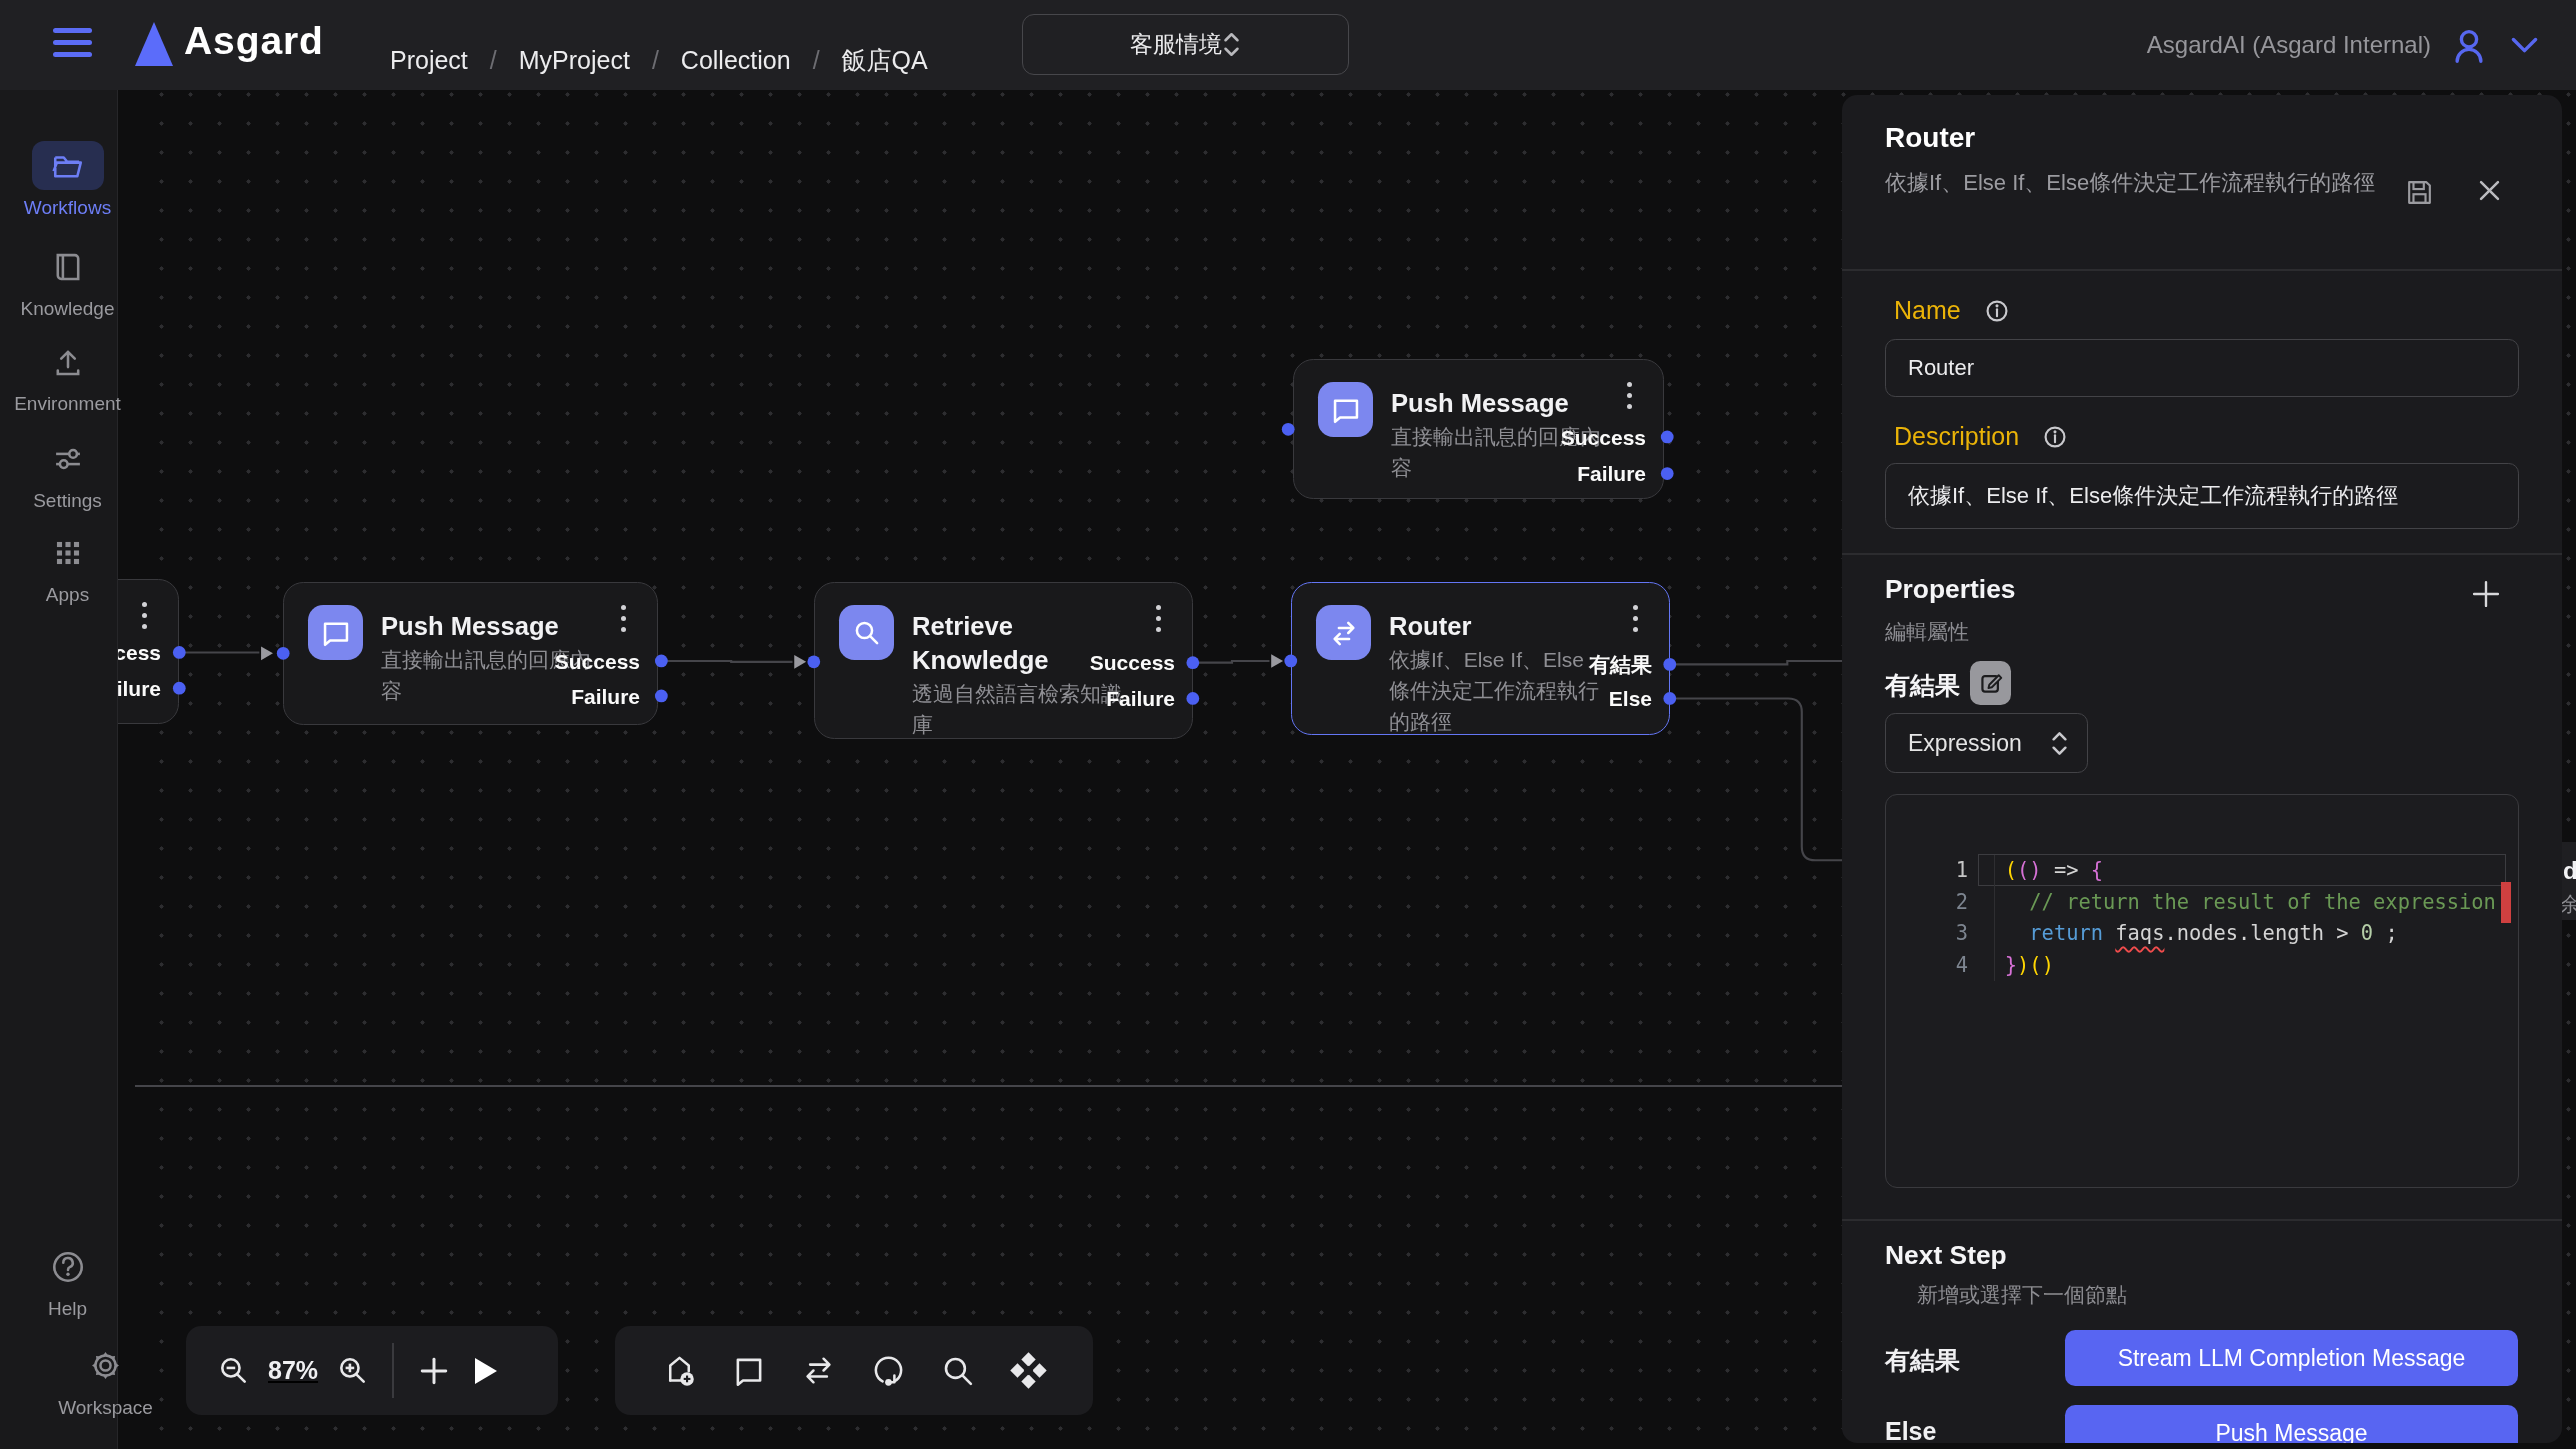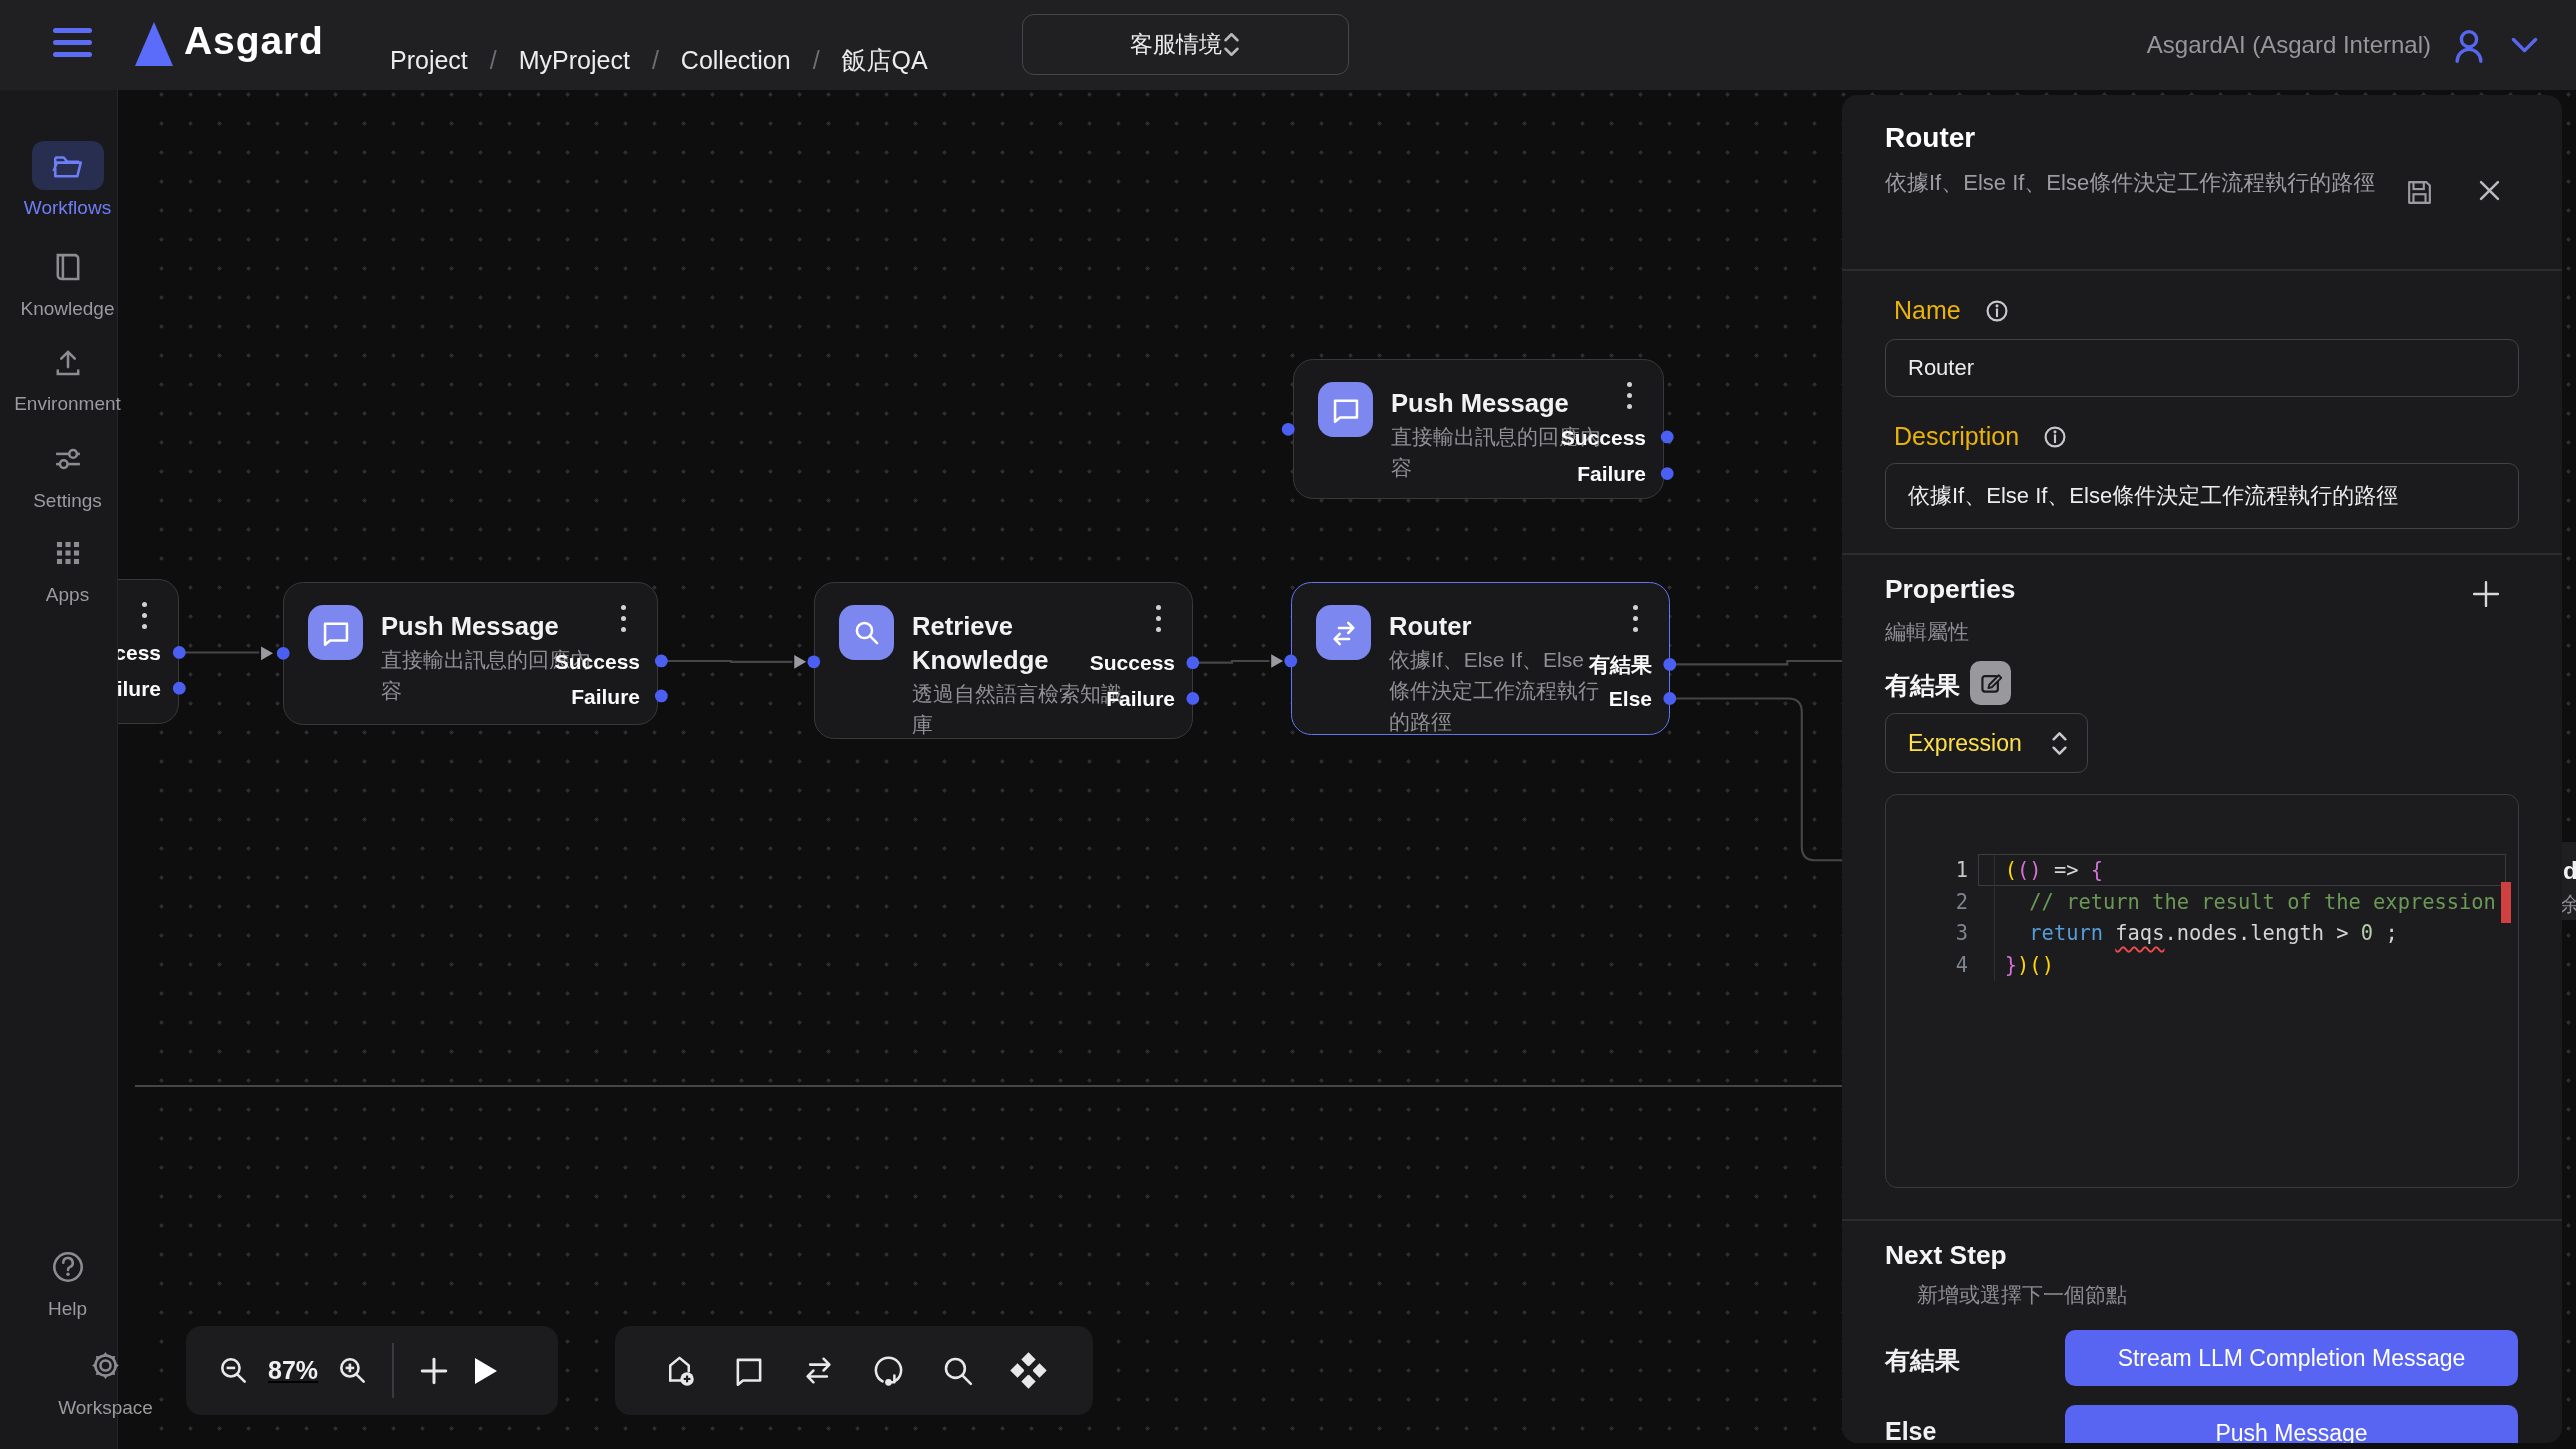--- a/index.html
+++ b/index.html
@@ -60,21 +60,21 @@
   .fld-label{position:absolute;left:52px;font-size:25px;color:#eab308;display:flex;align-items:center;gap:24px;}
   .fld-input{position:absolute;left:43px;width:634px;border:1.7px solid #434347;border-radius:10.2px;box-sizing:border-box;
     color:#ececee;font-size:22px;display:flex;align-items:center;padding-left:22px;background:transparent;}
   #sec-properties-title,#sec-nextstep-title{position:absolute;left:43px;font-size:26.4px;font-weight:600;color:#f5f5f7;}
   .sec-sub{position:absolute;left:43px;font-size:21px;color:#8d8d92;}
   #prop-add{position:absolute;left:627px;top:482px;cursor:pointer;}
   #prop-name{position:absolute;left:43px;top:574px;font-size:25px;font-weight:700;color:#f5f5f7;}
   #prop-edit-chip{position:absolute;left:128px;top:566px;width:41px;height:44px;background:#98989d;border-radius:10.2px;
     display:flex;align-items:center;justify-content:center;cursor:pointer;}
   #prop-type{position:absolute;left:43px;top:618px;width:203px;height:60px;border:1.7px solid #434347;border-radius:10.2px;box-sizing:border-box;
-    display:flex;align-items:center;justify-content:space-between;padding:0 19px 0 22px;color:#fde047;font-size:23px;cursor:pointer;}
+    display:flex;align-items:center;justify-content:space-between;padding:0 19px 0 22px;color:#e5e5e5;font-size:23px;cursor:pointer;}
   
   #editor{position:absolute;left:43px;top:699px;width:634px;height:394px;border:1.7px solid #3a3a3e;border-radius:12px;box-sizing:border-box;background:#1c1c1f;}
   #editor-head{position:absolute;left:0;top:0;width:100%;height:51px;border-bottom:1.7px solid #313135;box-sizing:border-box;}
   #editor-title{position:absolute;left:22px;top:12px;font-size:24px;color:#f0f0f2;}
   #editor-expand{position:absolute;right:19px;top:13.6px;cursor:pointer;}
   #code-lines{position:absolute;left:0;top:60px;width:100%;font-family:"DejaVu Sans Mono",monospace;font-size:20.4px;}
   .code-row{display:flex;height:31.5px;line-height:31.5px;}
   .gutter{width:82px;text-align:right;color:#7d8590;flex:0 0 82px;}
   .code-text{margin-left:25.6px;white-space:pre;border-left:1.7px solid #2e2e31;padding-left:10.2px;}
   .code-row.cur .code-text{border-left-color:#2e2e31;}

